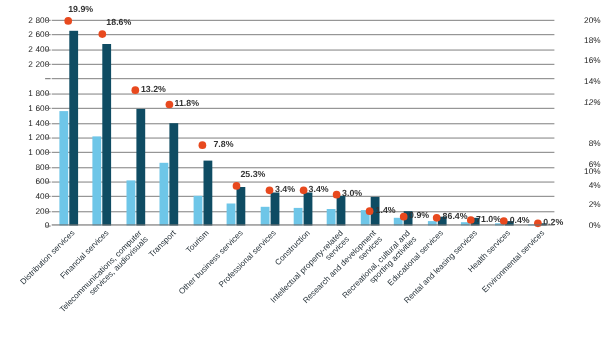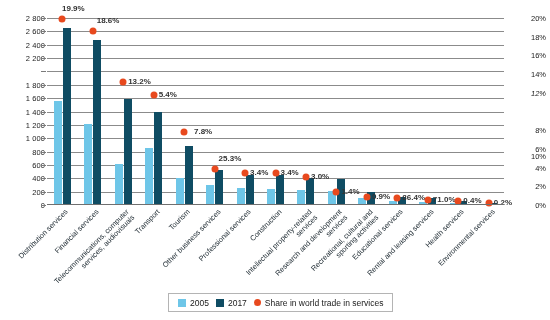--- a/index.html
+++ b/index.html
@@ -274,21 +274,21 @@
         </div>
       </div>
     <div id="markers">
         <div class="marker" style="left: 15.2333px; top: 0.935px;"></div>
         <div class="mlabel" style="left: 15px; top: -10.065px;">19.9%</div>
         <div class="marker" style="left: 45.7px; top: 13.09px;"></div>
         <div class="mlabel" style="left: 49.7px; top: 2.09px;">18.6%</div>
         <div class="marker" style="left: 76.1667px; top: 63.58px;"></div>
         <div class="mlabel" style="left: 81.1667px; top: 62.58px;">13.2%</div>
         <div class="marker" style="left: 106.633px; top: 76.67px;"></div>
-        <div class="mlabel" style="left: 111.633px; top: 75.67px;">5.4%</div>
+        <div class="mlabel" style="left: 111.633px; top: 75.67px;">11.8%</div>
         <div class="marker" style="left: 137.1px; top: 114.07px;"></div>
         <div class="mlabel" style="left: 147px; top: 113.07px;">7.8%</div>
         <div class="marker" style="left: 167.567px; top: 150.535px;"></div>
         <div class="mlabel" style="left: 171.567px; top: 139.535px;">25.3%</div>
         <div class="marker" style="left: 198.033px; top: 155.21px;"></div>
         <div class="mlabel" style="left: 203.033px; top: 154.21px;">3.4%</div>
         <div class="marker" style="left: 228.5px; top: 155.21px;"></div>
         <div class="mlabel" style="left: 233.5px; top: 154.21px;">3.4%</div>
         <div class="marker" style="left: 258.967px; top: 158.95px;"></div>
         <div class="mlabel" style="left: 263.967px; top: 157.95px;">3.0%</div>
@@ -353,28 +353,14 @@
         <span>Rental and leasing services</span>
       </div>
       <div class="cat" style="left: 413.3px; transform: rotate(-45deg) translate(-100%, 0px); transform-origin: left top; text-align: right; top: 0px;">
         <span>Health services</span>
       </div>
       <div class="cat" style="left: 443.767px; transform: rotate(-45deg) translate(-100%, 0px); transform-origin: left top; text-align: right; top: 0px;">
         <span>Environmental services</span>
       </div>
     </div>
 
-  <div class="legend" id="legend">
-      <div class="leg-item">
-        <span class="swatch sw-2005"></span>
-        <span>2005</span>
-      </div>
-      <div class="leg-item">
-        <span class="swatch sw-2017"></span>
-        <span>2017</span>
-      </div>
-      <div class="leg-item">
-        <span class="sw-dot"></span>
-        <span>Share in world trade in services</span>
-      </div>
-    </div>
 
 </div>
 
 </body></html>

